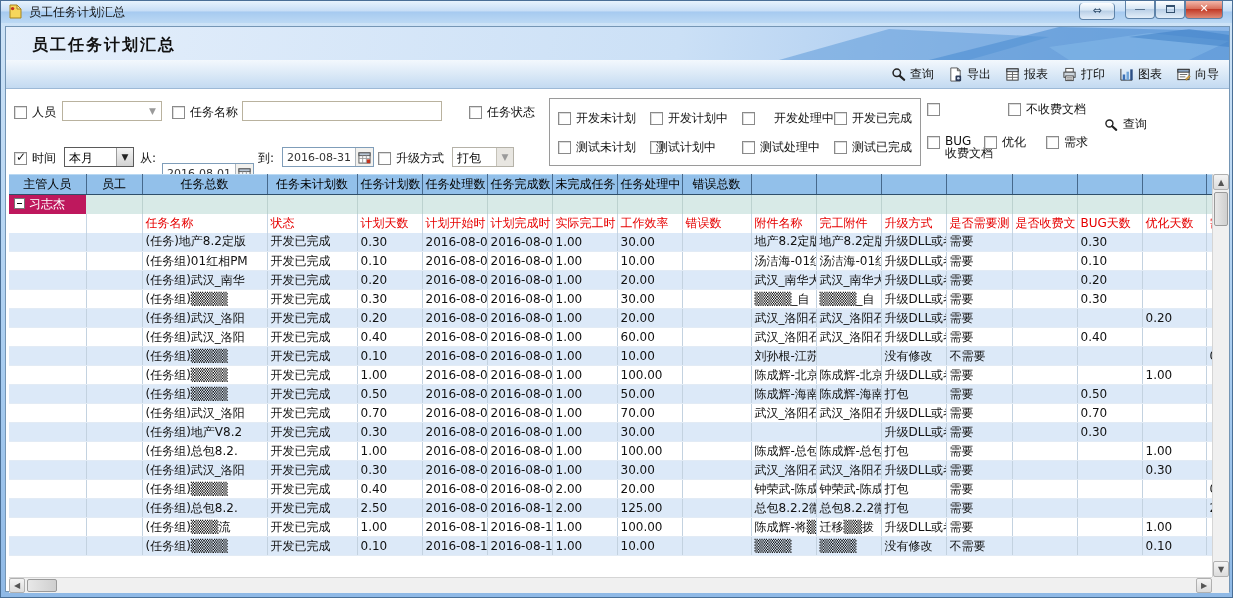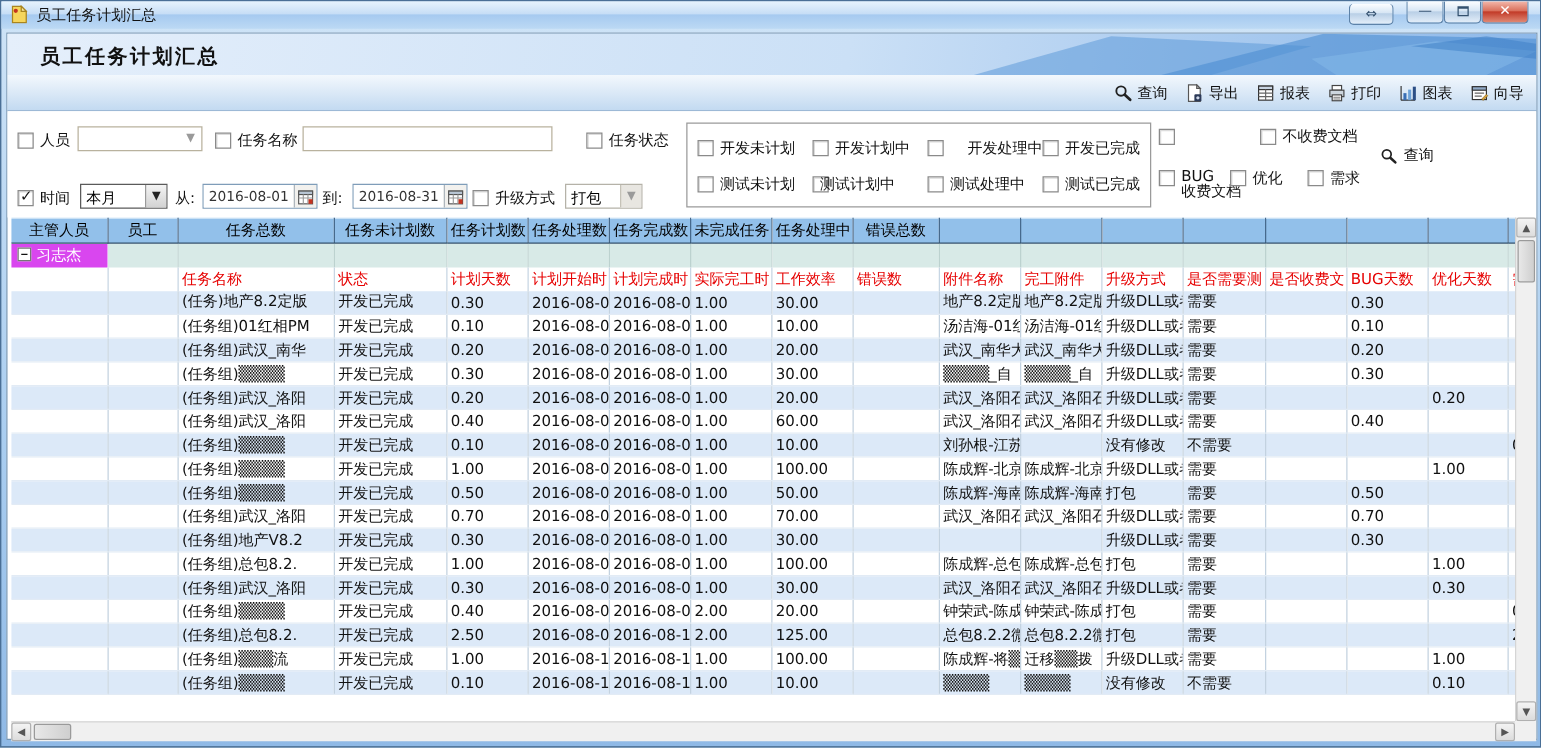--- a/index.html
+++ b/index.html
@@ -49,21 +49,21 @@
   .calbtn{width:18px;border-left:1px solid #aeb6bd;background:#f2f1ee;display:flex;align-items:center;justify-content:center;}
   .statusbox{position:absolute;left:543px;top:9px;width:372px;height:68px;border:1px solid #9a9a9a;}
   .qlink{position:absolute;display:flex;align-items:center;gap:5px;color:#111;cursor:default;}
   
   .gridwrap{position:absolute;left:3px;top:147px;width:1203px;height:400px;overflow:hidden;background:#fff;}
   table.grid{border-collapse:collapse;table-layout:fixed;width:1210px;}
   table.grid td,table.grid th{overflow:hidden;white-space:nowrap;padding:0 3px;height:19px;font-weight:normal;text-align:left;}
   table.grid th{background:#92c0ea;border-right:1px solid #46698c;border-bottom:1px solid #2f4f6a;border-top:1px solid #b9d8f2;
     text-align:center;height:20px;color:#000;}
   .group-row td{height:16px;}
-  .gcell{background:#d946ef;color:#fff;}
+  .gcell{background:#be185d;color:#fff;}
   .scell{background:#d8eae7;border-right:1px solid #bcd2cf;}
   .sub-row td{background:#fff;color:#e60000;border-right:1px solid #c7d6e4;}
   .drow td{border-right:1px solid #c3d2e0;border-bottom:1px solid #e2ebf5;color:#111;}
   .drow.b td{background:#dce9f8;}
   .drow.w td{background:#fff;}
   td.ind,th.ind{padding-left:14px;}
   .mbox{display:inline-block;width:11px;height:11px;border:1px solid #777;background:#fff;vertical-align:middle;position:relative;margin:0 4px 2px 2px;}
   .mbox i{position:absolute;left:2px;top:4px;width:5px;height:1px;background:#111;}
   
   .vscroll{position:absolute;left:1206px;top:147px;width:17px;height:403px;background:#f0f0f0;border-left:1px solid #d5d5d5;}
@@ -223,21 +223,21 @@
         <span>查询</span>
       </span>
 
       <span class="cb checked" style="left:8px;top:63px;"></span>
       <span class="flabel" style="left:14px;top:61px;margin-left:12px;">时间</span>
       <span class="dd classic" style="left:58px;top:58px;width:70px;">
         <span class="ddtxt">本月</span>
         <span class="ddbtn">▼</span>
       </span>
       <span class="flabel" style="left:134px;top:61px;">从:</span>
-      <span class="datebox" style="left:156px;top:58px;justify-content:space-between;">
+      <span class="datebox" style="left:156px;top:74px;justify-content:space-between;">
         <input readonly="" value="2016-08-01" style="">
         <span class="calbtn">
           <svg width="13" height="13" viewBox="0 0 14 14">
               <rect x="1" y="2" width="12" height="11" fill="#fff" stroke="#555"></rect>
               <rect x="1" y="2" width="12" height="3" fill="#b9c6d4" stroke="#555"></rect>
               <line x1="1" y1="8" x2="13" y2="8" stroke="#999"></line>
               <line x1="5" y1="5" x2="5" y2="13" stroke="#999"></line>
               <line x1="9" y1="5" x2="9" y2="13" stroke="#999"></line>
               <rect x="9.5" y="9" width="3.5" height="4" fill="#c4331f"></rect>
             </svg>

